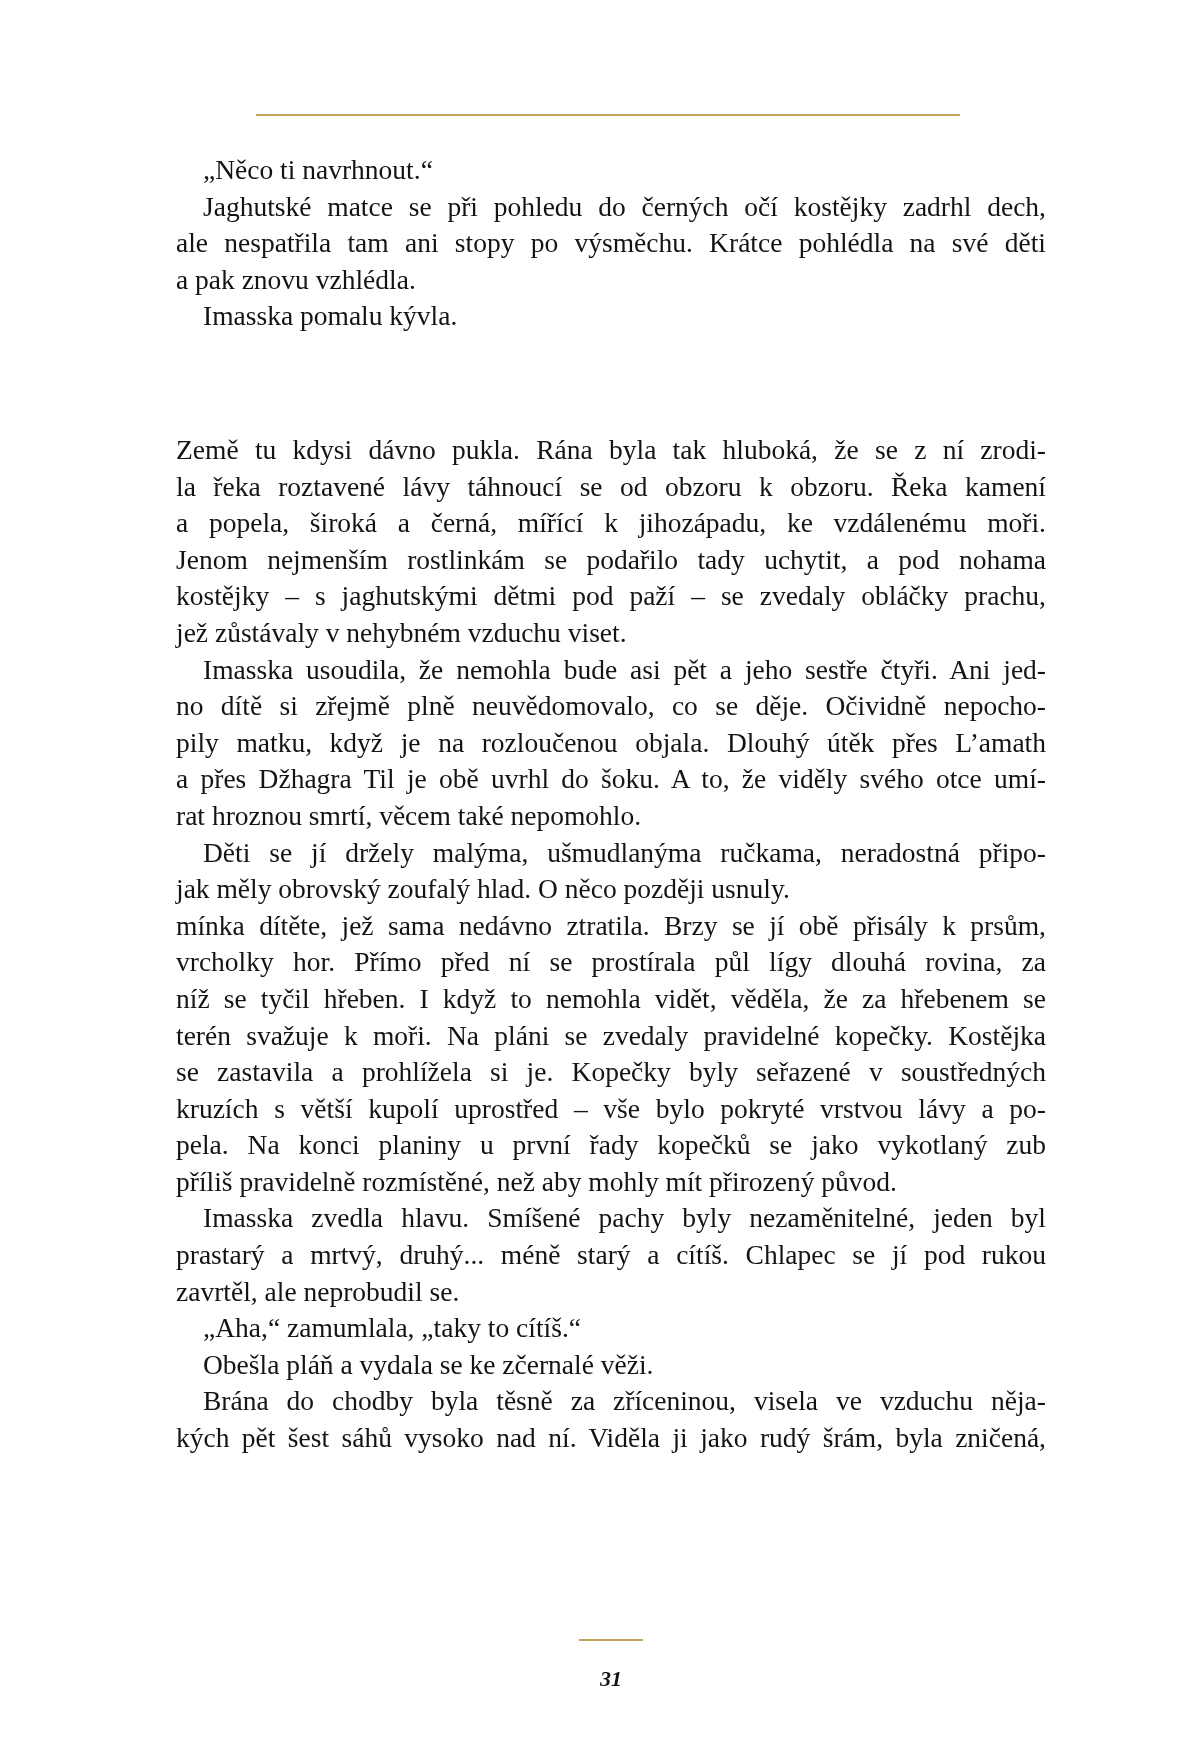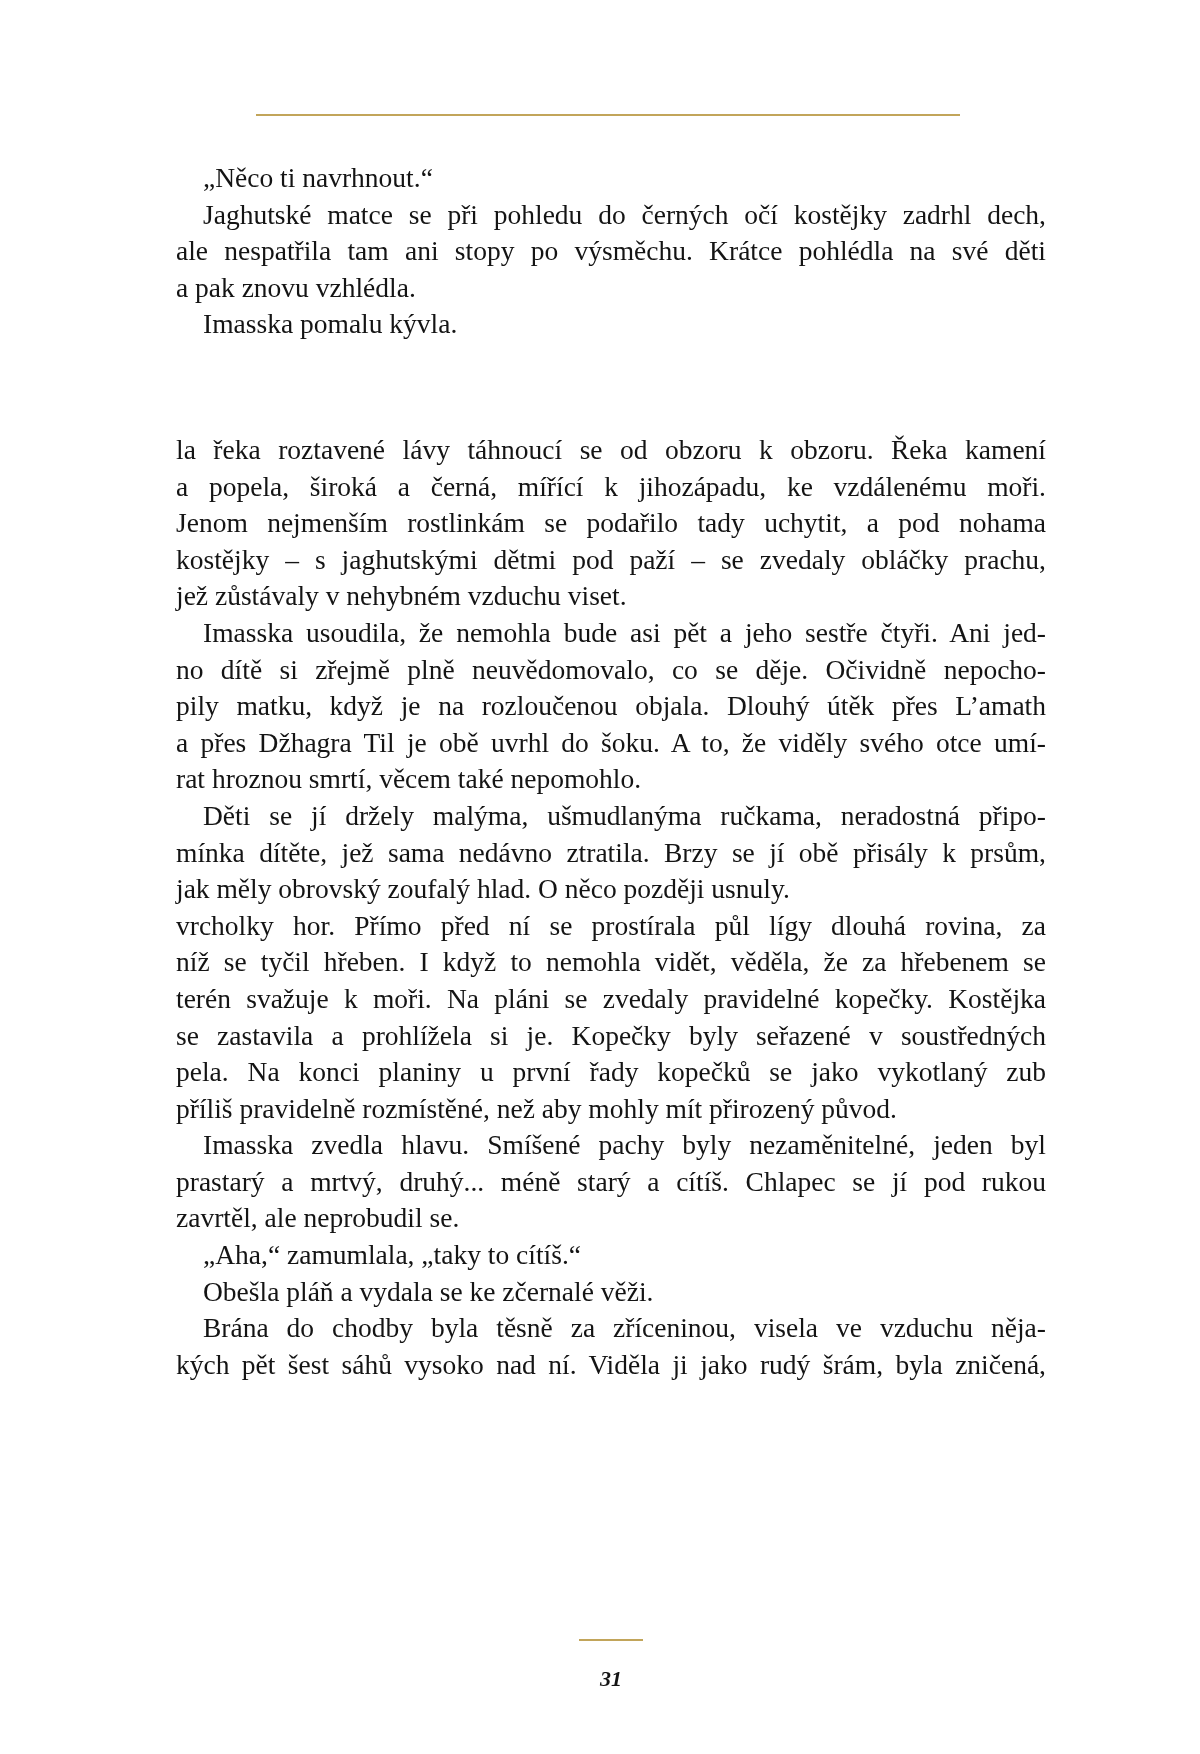--- a/index.html
+++ b/index.html
@@ -38,21 +38,21 @@
       text-align: justify;
       text-align-last: justify;
       white-space: nowrap;
     }
     .line.last {
       text-align-last: left;
     }
     .line.indent {
       padding-left: 27px;
     }
-    #section1 { top: 160px; }
+    #section1 { top: 152px; }
     #section2 { top: 432px; }
     .bottom-rule {
       position: absolute;
       left: 579px;
       top: 1639px;
       width: 64px;
       height: 2px;
       background: #c2a55a;
     }
     .page-number {
@@ -81,43 +81,45 @@
       <span class="line indent">Jaghutské matce se při pohledu do černých očí kostějky zadrhl dech,</span>
       <span class="line">ale nespatřila tam ani stopy po výsměchu. Krátce pohlédla na své děti</span>
       <span class="line last">a pak znovu vzhlédla.</span>
     </div>
     <div>
       <span class="line last indent">Imasska pomalu kývla.</span>
     </div>
   </div>
 <div class="text-block" id="section2">
     <div>
+      <span class="line">Země tu kdysi dávno pukla. Rána byla tak hluboká, že se z ní zrodi-</span>
       <span class="line">la řeka roztavené lávy táhnoucí se od obzoru k obzoru. Řeka kamení</span>
       <span class="line">a popela, široká a černá, mířící k jihozápadu, ke vzdálenému moři.</span>
       <span class="line">Jenom nejmenším rostlinkám se podařilo tady uchytit, a pod nohama</span>
       <span class="line">kostějky – s jaghutskými dětmi pod paží – se zvedaly obláčky prachu,</span>
       <span class="line last">jež zůstávaly v nehybném vzduchu viset.</span>
     </div>
     <div>
       <span class="line indent">Imasska usoudila, že nemohla bude asi pět a jeho sestře čtyři. Ani jed-</span>
       <span class="line">no dítě si zřejmě plně neuvědomovalo, co se děje. Očividně nepocho-</span>
       <span class="line">pily matku, když je na rozloučenou objala. Dlouhý útěk přes L’amath</span>
       <span class="line">a přes Džhagra Til je obě uvrhl do šoku. A to, že viděly svého otce umí-</span>
       <span class="line last">rat hroznou smrtí, věcem také nepomohlo.</span>
     </div>
     <div>
       <span class="line indent">Děti se jí držely malýma, ušmudlanýma ručkama, neradostná připo-</span>
+      <span class="line last">jak měly obrovský zoufalý hlad. O něco později usnuly.</span>
       <span class="line">mínka dítěte, jež sama nedávno ztratila. Brzy se jí obě přisály k prsům,</span>
-      <span class="line last">jak měly obrovský zoufalý hlad. O něco později usnuly.</span>
     </div>
     <div>
       <span class="line">vrcholky hor. Přímo před ní se prostírala půl lígy dlouhá rovina, za</span>
       <span class="line">níž se tyčil hřeben. I když to nemohla vidět, věděla, že za hřebenem se</span>
       <span class="line">terén svažuje k moři. Na pláni se zvedaly pravidelné kopečky. Kostějka</span>
       <span class="line">se zastavila a prohlížela si je. Kopečky byly seřazené v soustředných</span>
+      <span class="line">kruzích s větší kupolí uprostřed – vše bylo pokryté vrstvou lávy a po-</span>
       <span class="line">pela. Na konci planiny u první řady kopečků se jako vykotlaný zub</span>
       <span class="line last">příliš pravidelně rozmístěné, než aby mohly mít přirozený původ.</span>
     </div>
     <div>
       <span class="line indent">Imasska zvedla hlavu. Smíšené pachy byly nezaměnitelné, jeden byl</span>
       <span class="line">prastarý a mrtvý, druhý... méně starý a cítíš. Chlapec se jí pod rukou</span>
       <span class="line last">zavrtěl, ale neprobudil se.</span>
     </div>
     <div>
       <span class="line last indent">„Aha,“ zamumlala, „taky to cítíš.“</span>

